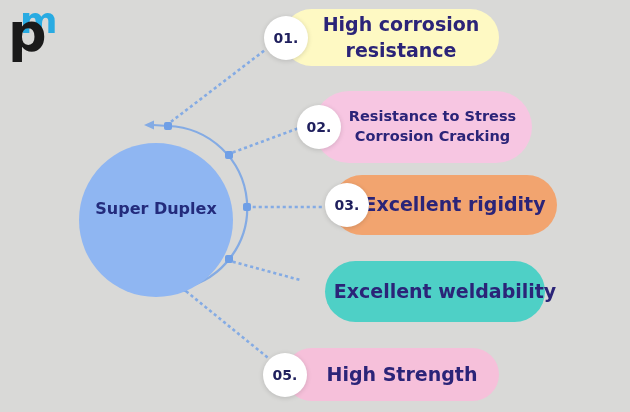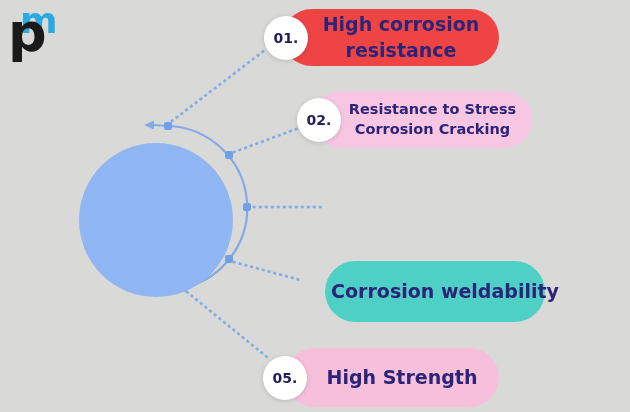--- a/index.html
+++ b/index.html
@@ -93,24 +93,24 @@
     display: flex;
     align-items: center;
     justify-content: center;
     font-weight: 700;
     font-size: 14px;
     box-shadow: 0 1px 5px rgba(0,0,0,0.15);
     z-index: 4;
   }
 
   .pill1 { left: 283px; top: 9px;   width: 216px; height: 57px; }
-  .pill2 { left: 313px; top: 91px;  width: 219px; height: 57px; }
+  .pill2 { left: 313px; top: 91px;  width: 219px; height: 72px; }
   .pill3 { left: 332px; top: 175px; width: 225px; height: 60px; }
   .pill4 { left: 325px; top: 261px; width: 220px; height: 61px; }
-  .pill5 { left: 285px; top: 348px; width: 214px; height: 59px; }
+  .pill5 { left: 285px; top: 348px; width: 214px; height: 53px; }
 
   .pill1 .num-badge { left: -19px; }
   .pill2 .num-badge { left: -16px; }
   .pill3 .num-badge { left: -7px;  }
   .pill4 .num-badge { left: -27px; }
   .pill5 .num-badge { left: -22px; }
 
   .pill2 .pill-label { font-size: 14.5px; }
 </style>
 </head>
@@ -148,40 +148,47 @@
     </g>
   </svg>
 
   <div class="logo">
     <span class="logo-m" style="color: rgb(41, 171, 226);">m</span>
     <span class="logo-p" style="color: rgb(26, 26, 26);">p</span>
   </div>
 
   <div class="center-circle" style="background-color: rgb(143, 182, 242);">
     <div class="center-title" style="color: rgb(35, 43, 124);">
+      <div>Super Duplex</div>
     </div>
   </div>
 
-  <div class="pill pill1" style="background-color: #ef4444;">
+  <div class="pill pill1" style="background-color: #fef9c3;">
     <div class="num-badge" style="color: rgb(32, 32, 94);">
       <span>01.</span>
     </div>
     <div class="pill-label" style="color: rgb(43, 36, 120);">High corrosion resistance</div>
   </div>
 
   <div class="pill pill2" style="background-color: rgb(247, 198, 226);">
     <div class="num-badge" style="color: rgb(32, 32, 94);">
       <span>02.</span>
     </div>
     <div class="pill-label" style="color: rgb(43, 36, 120);">Resistance to Stress Corrosion Cracking</div>
   </div>
 
+  <div class="pill pill3 one-line" style="background-color: rgb(242, 164, 111);">
+    <div class="num-badge" style="color: rgb(32, 32, 94);">
+      <span>03.</span>
+    </div>
+    <div class="pill-label" style="color: rgb(43, 36, 120);">Excellent rigidity</div>
+  </div>
 
   <div class="pill pill4 one-line" style="background-color: rgb(78, 208, 198);">
-    <div class="pill-label" style="color: rgb(43, 36, 120);">Corrosion weldability</div>
+    <div class="pill-label" style="color: rgb(43, 36, 120);">Excellent weldability</div>
   </div>
 
   <div class="pill pill5 one-line" style="background-color: rgb(246, 192, 218);">
     <div class="num-badge" style="color: rgb(32, 32, 94);">
       <span>05.</span>
     </div>
     <div class="pill-label" style="color: rgb(43, 36, 120);">High Strength</div>
   </div>
 
 </div>

